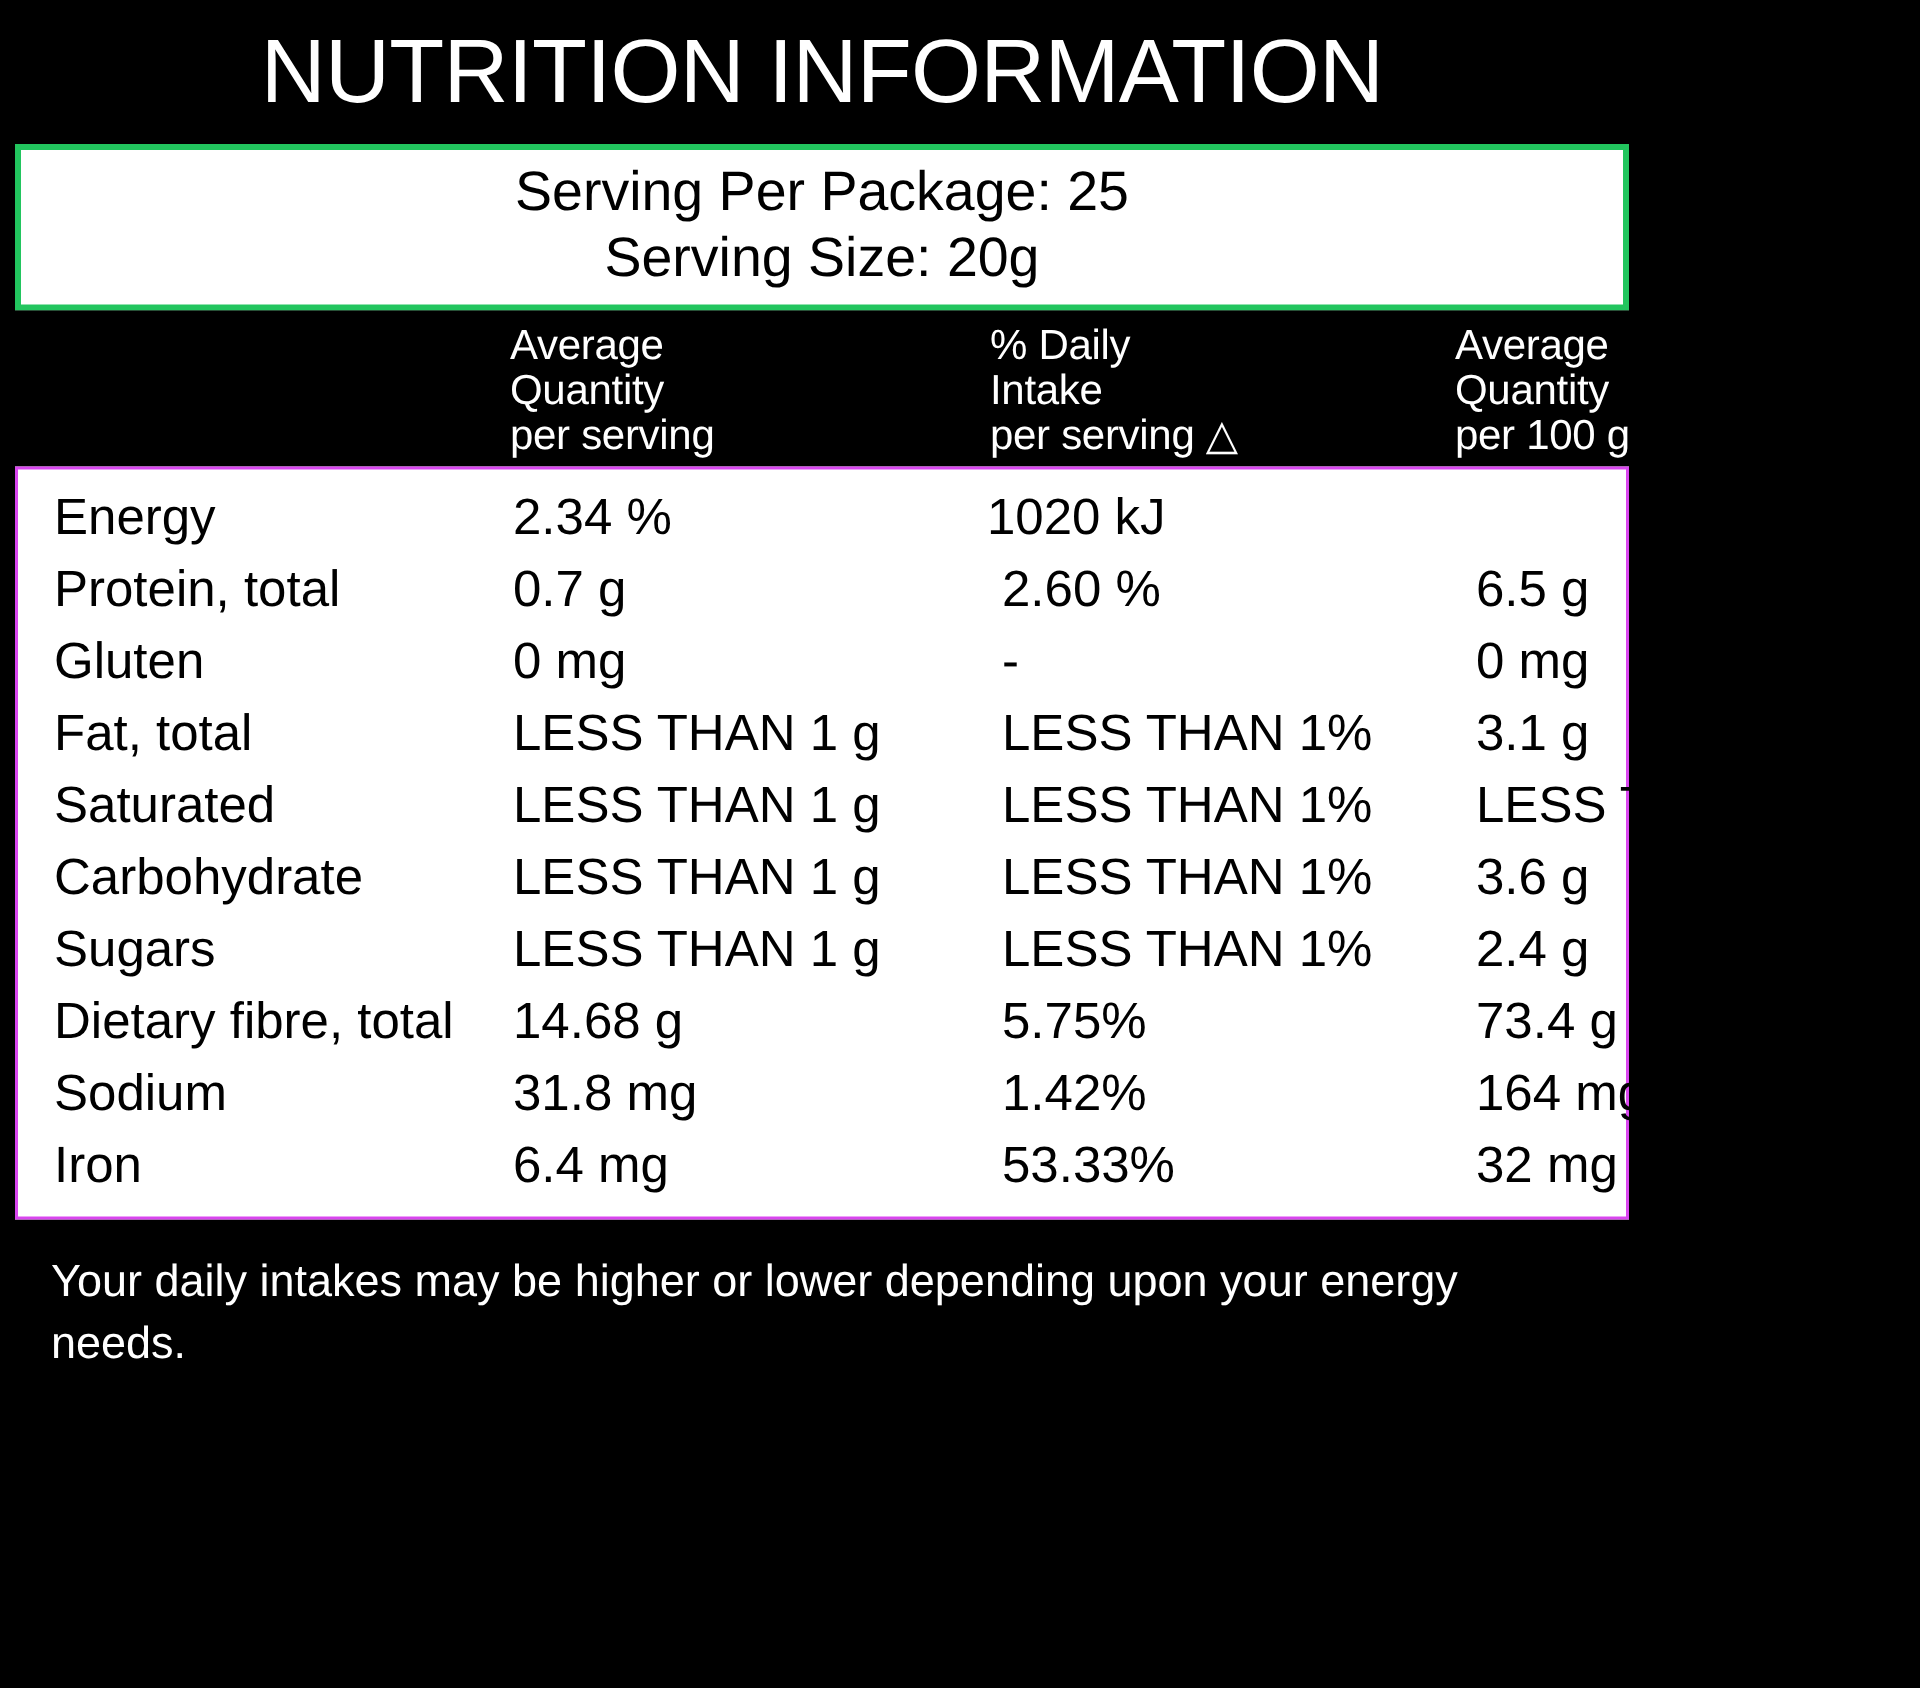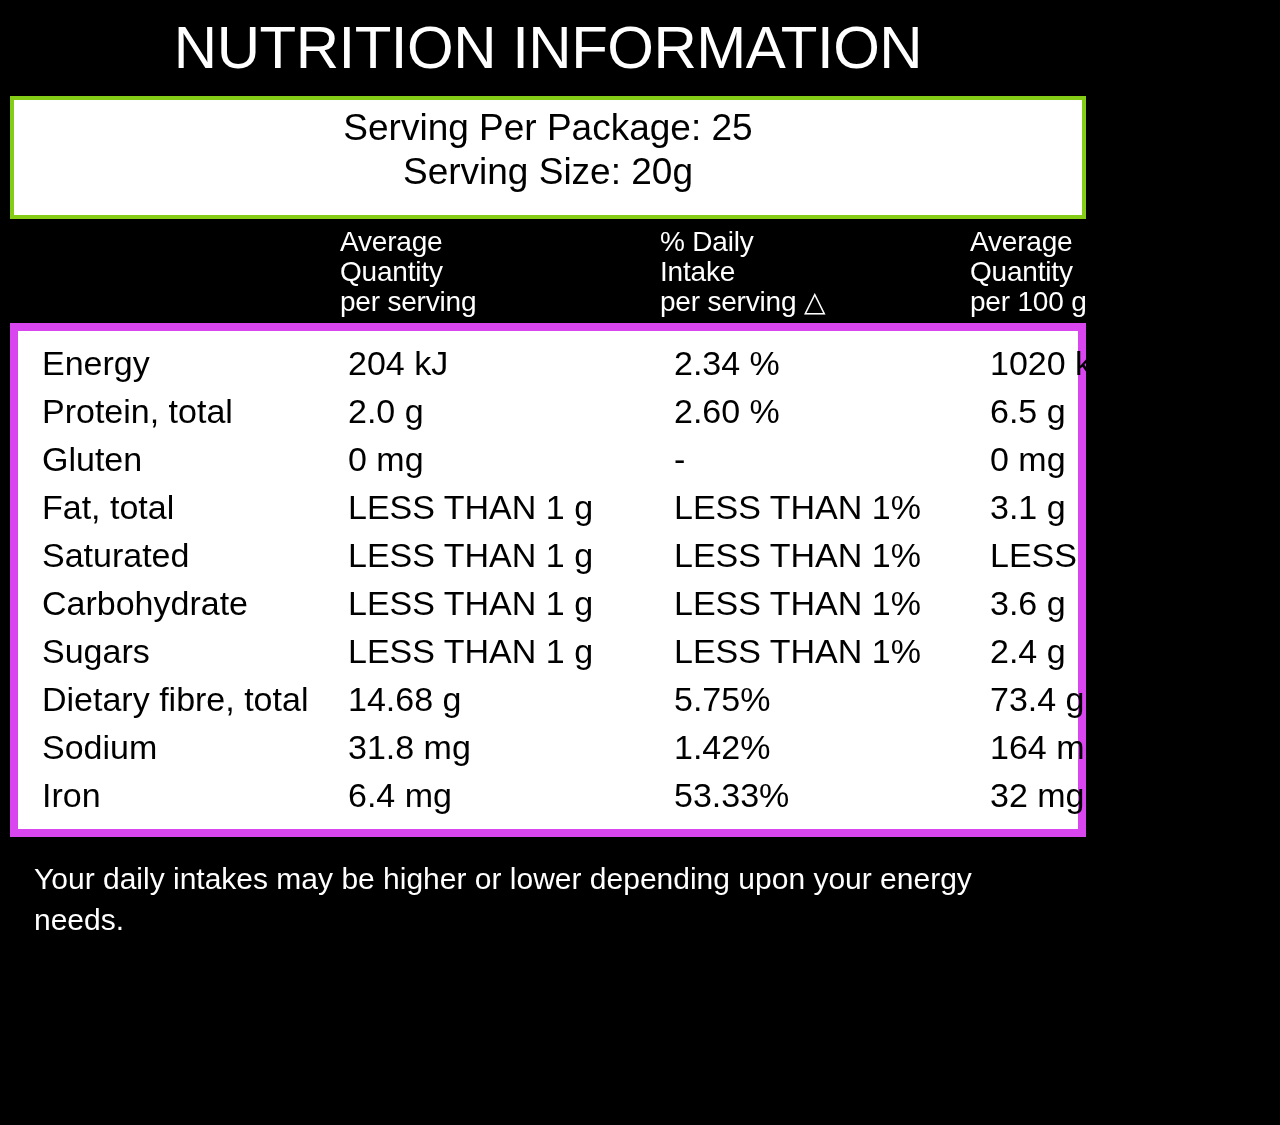--- a/index.html
+++ b/index.html
@@ -29,24 +29,24 @@
     line-height: 1.0;
     letter-spacing: -0.5px;
     font-weight: 400;
     color: #ffffff;
     padding-top: 18px;
     padding-bottom: 18px;
   }
   .serving-box {
     background: #ffffff;
     color: #000000;
-    border: 4px solid #84cc16;
+    border: 4px solid #22c55e;
     box-sizing: border-box;
     text-align: center;
-    padding: 6px 0 22px 0;
+    padding: 6px 0 10px 0;
   }
   .serving-line {
     font-size: 37px;
     line-height: 1.18;
     font-weight: 400;
   }
   .header-row {
     display: flex;
     background: #000000;
     color: #ffffff;
@@ -61,21 +61,21 @@
   .hdr {
     font-size: 28px;
     font-weight: normal;
     line-height: 1.07;
     letter-spacing: -0.2px;
     white-space: pre-line;
   }
   .table-box {
     background: #ffffff;
     color: #000000;
-    border: 8px solid #d946ef;
+    border: 2px solid #d946ef;
     box-sizing: border-box;
     padding: 8px 0 10px 0;
     flex: 0 0 auto;
   }
   .row {
     display: flex;
     align-items: baseline;
     font-size: 34px;
     line-height: 1.0;
     padding: 7px 0 7px 0;
@@ -111,27 +111,26 @@
 Intake
 per serving △</div>
     <div class="col-c hdr">Average
 Quantity
 per 100 g</div>
   </div>
 
   <div class="table-box">
     <div class="row">
       <div class="cell col-name">Energy</div>
-      <div class="cell col-a">204 kJ</div>
       <div class="cell col-b">2.34 %</div>
       <div class="cell col-c">1020 kJ</div>
     </div>
     <div class="row">
       <div class="cell col-name">Protein, total</div>
-      <div class="cell col-a">2.0 g</div>
+      <div class="cell col-a">0.7 g</div>
       <div class="cell col-b">2.60 %</div>
       <div class="cell col-c">6.5 g</div>
     </div>
     <div class="row">
       <div class="cell col-name">Gluten</div>
       <div class="cell col-a">0 mg</div>
       <div class="cell col-b">-</div>
       <div class="cell col-c">0 mg</div>
     </div>
     <div class="row">

